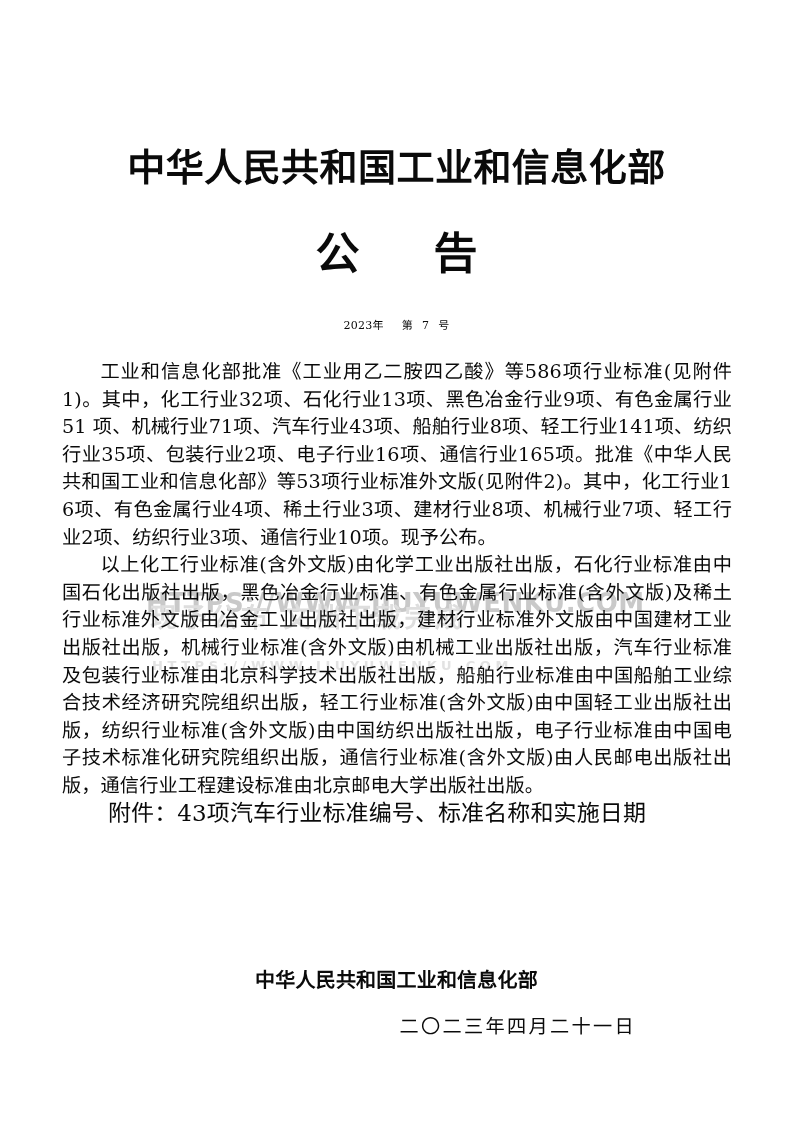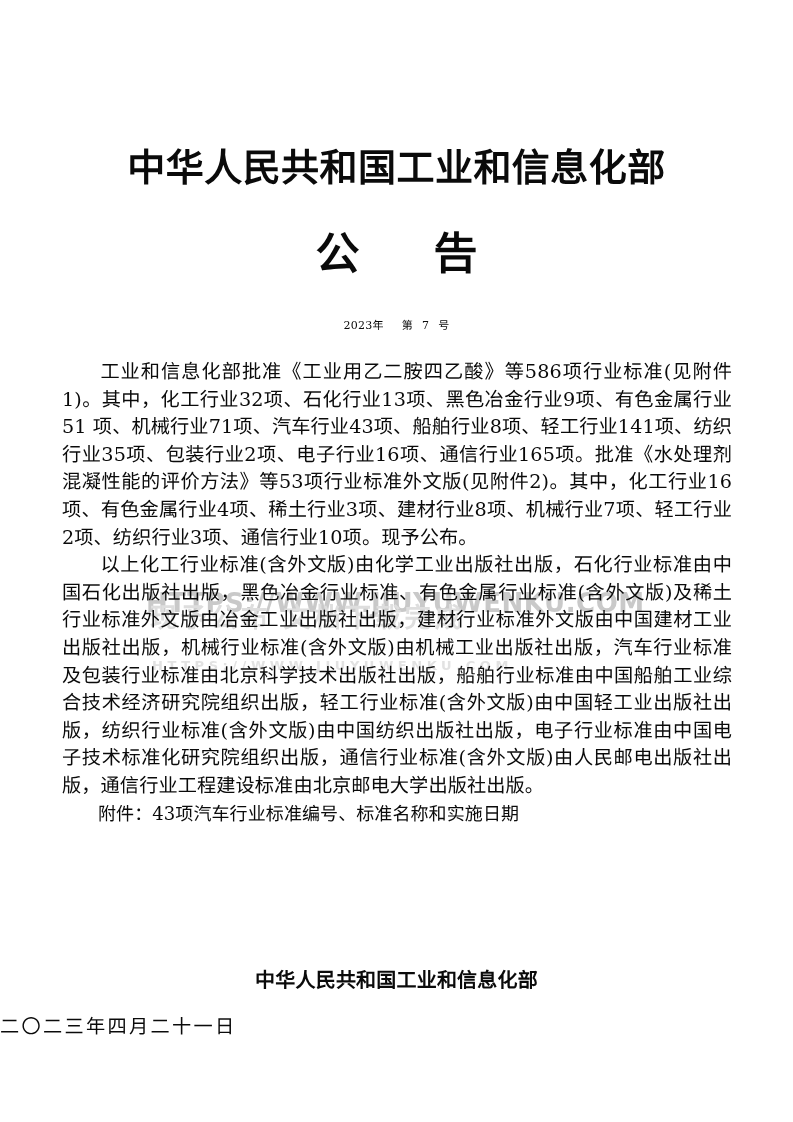--- a/index.html
+++ b/index.html
@@ -144,21 +144,21 @@
     line-height: 27.6px;
     text-align: justify;
     text-justify: inter-character;
     text-indent: 2em;
     letter-spacing: 0.005em;
     word-break: break-all;
   }
 
   p.attachment {
     margin: 0;
-    font-size: 18px;
+    font-size: 23px;
     line-height: 27.6px;
     text-indent: 2em;
     letter-spacing: 0.005em;
   }
 
   .signature {
     position: absolute;
     left: 0;
     top: 964px;
     width: 793px;
@@ -167,21 +167,21 @@
     font-weight: 700;
     font-size: 20px;
     letter-spacing: 0.01em;
   }
 
   .sign-date {
     position: absolute;
     left: 0;
     top: 1011px;
     width: 636px;
-    text-align: left;
+    text-align: right;
     font-size: 19.2px;
     letter-spacing: 0.12em;
   }
 </style>
 </head>
 <body>
 
 <div class="page">
 
   <div class="watermark-layer">
@@ -196,21 +196,21 @@
 
     <div class="doc-subtitle">
       <span>公</span><span class="gap"></span><span>告</span>
     </div>
 
     <div class="doc-issue">
       <span>2023年</span><span class="sp"></span><span>第</span><span class="sp-sm"></span><span>7</span><span class="sp-sm"></span><span>号</span>
     </div>
 
     <div class="body-block">
-      <p class="para">工业和信息化部批准《工业用乙二胺四乙酸》等586项行业标准(见附件1)。其中，化工行业32项、石化行业13项、黑色冶金行业9项、有色金属行业51 项、机械行业71项、汽车行业43项、船舶行业8项、轻工行业141项、纺织行业35项、包装行业2项、电子行业16项、通信行业165项。批准《水处理剂混凝性能的评价方法》等53项行业标准外文版(见附件2)。其中，化工行业16项、有色金属行业4项、稀土行业3项、建材行业8项、机械行业7项、轻工行业2项、纺织行业3项、通信行业10项。现予公布。</p>
+      <p class="para">工业和信息化部批准《工业用乙二胺四乙酸》等586项行业标准(见附件1)。其中，化工行业32项、石化行业13项、黑色冶金行业9项、有色金属行业51 项、机械行业71项、汽车行业43项、船舶行业8项、轻工行业141项、纺织行业35项、包装行业2项、电子行业16项、通信行业165项。批准《中华人民共和国工业和信息化部》等53项行业标准外文版(见附件2)。其中，化工行业16项、有色金属行业4项、稀土行业3项、建材行业8项、机械行业7项、轻工行业2项、纺织行业3项、通信行业10项。现予公布。</p>
       <p class="para">以上化工行业标准(含外文版)由化学工业出版社出版，石化行业标准由中国石化出版社出版，黑色冶金行业标准、有色金属行业标准(含外文版)及稀土行业标准外文版由冶金工业出版社出版，建材行业标准外文版由中国建材工业出版社出版，机械行业标准(含外文版)由机械工业出版社出版，汽车行业标准及包装行业标准由北京科学技术出版社出版，船舶行业标准由中国船舶工业综合技术经济研究院组织出版，轻工行业标准(含外文版)由中国轻工业出版社出版，纺织行业标准(含外文版)由中国纺织出版社出版，电子行业标准由中国电子技术标准化研究院组织出版，通信行业标准(含外文版)由人民邮电出版社出版，通信行业工程建设标准由北京邮电大学出版社出版。</p>
       <p class="attachment">附件：43项汽车行业标准编号、标准名称和实施日期</p>
     </div>
 
     <div class="signature">中华人民共和国工业和信息化部</div>
     <div class="sign-date">二〇二三年四月二十一日</div>
 
   </div>
 </div>
 

